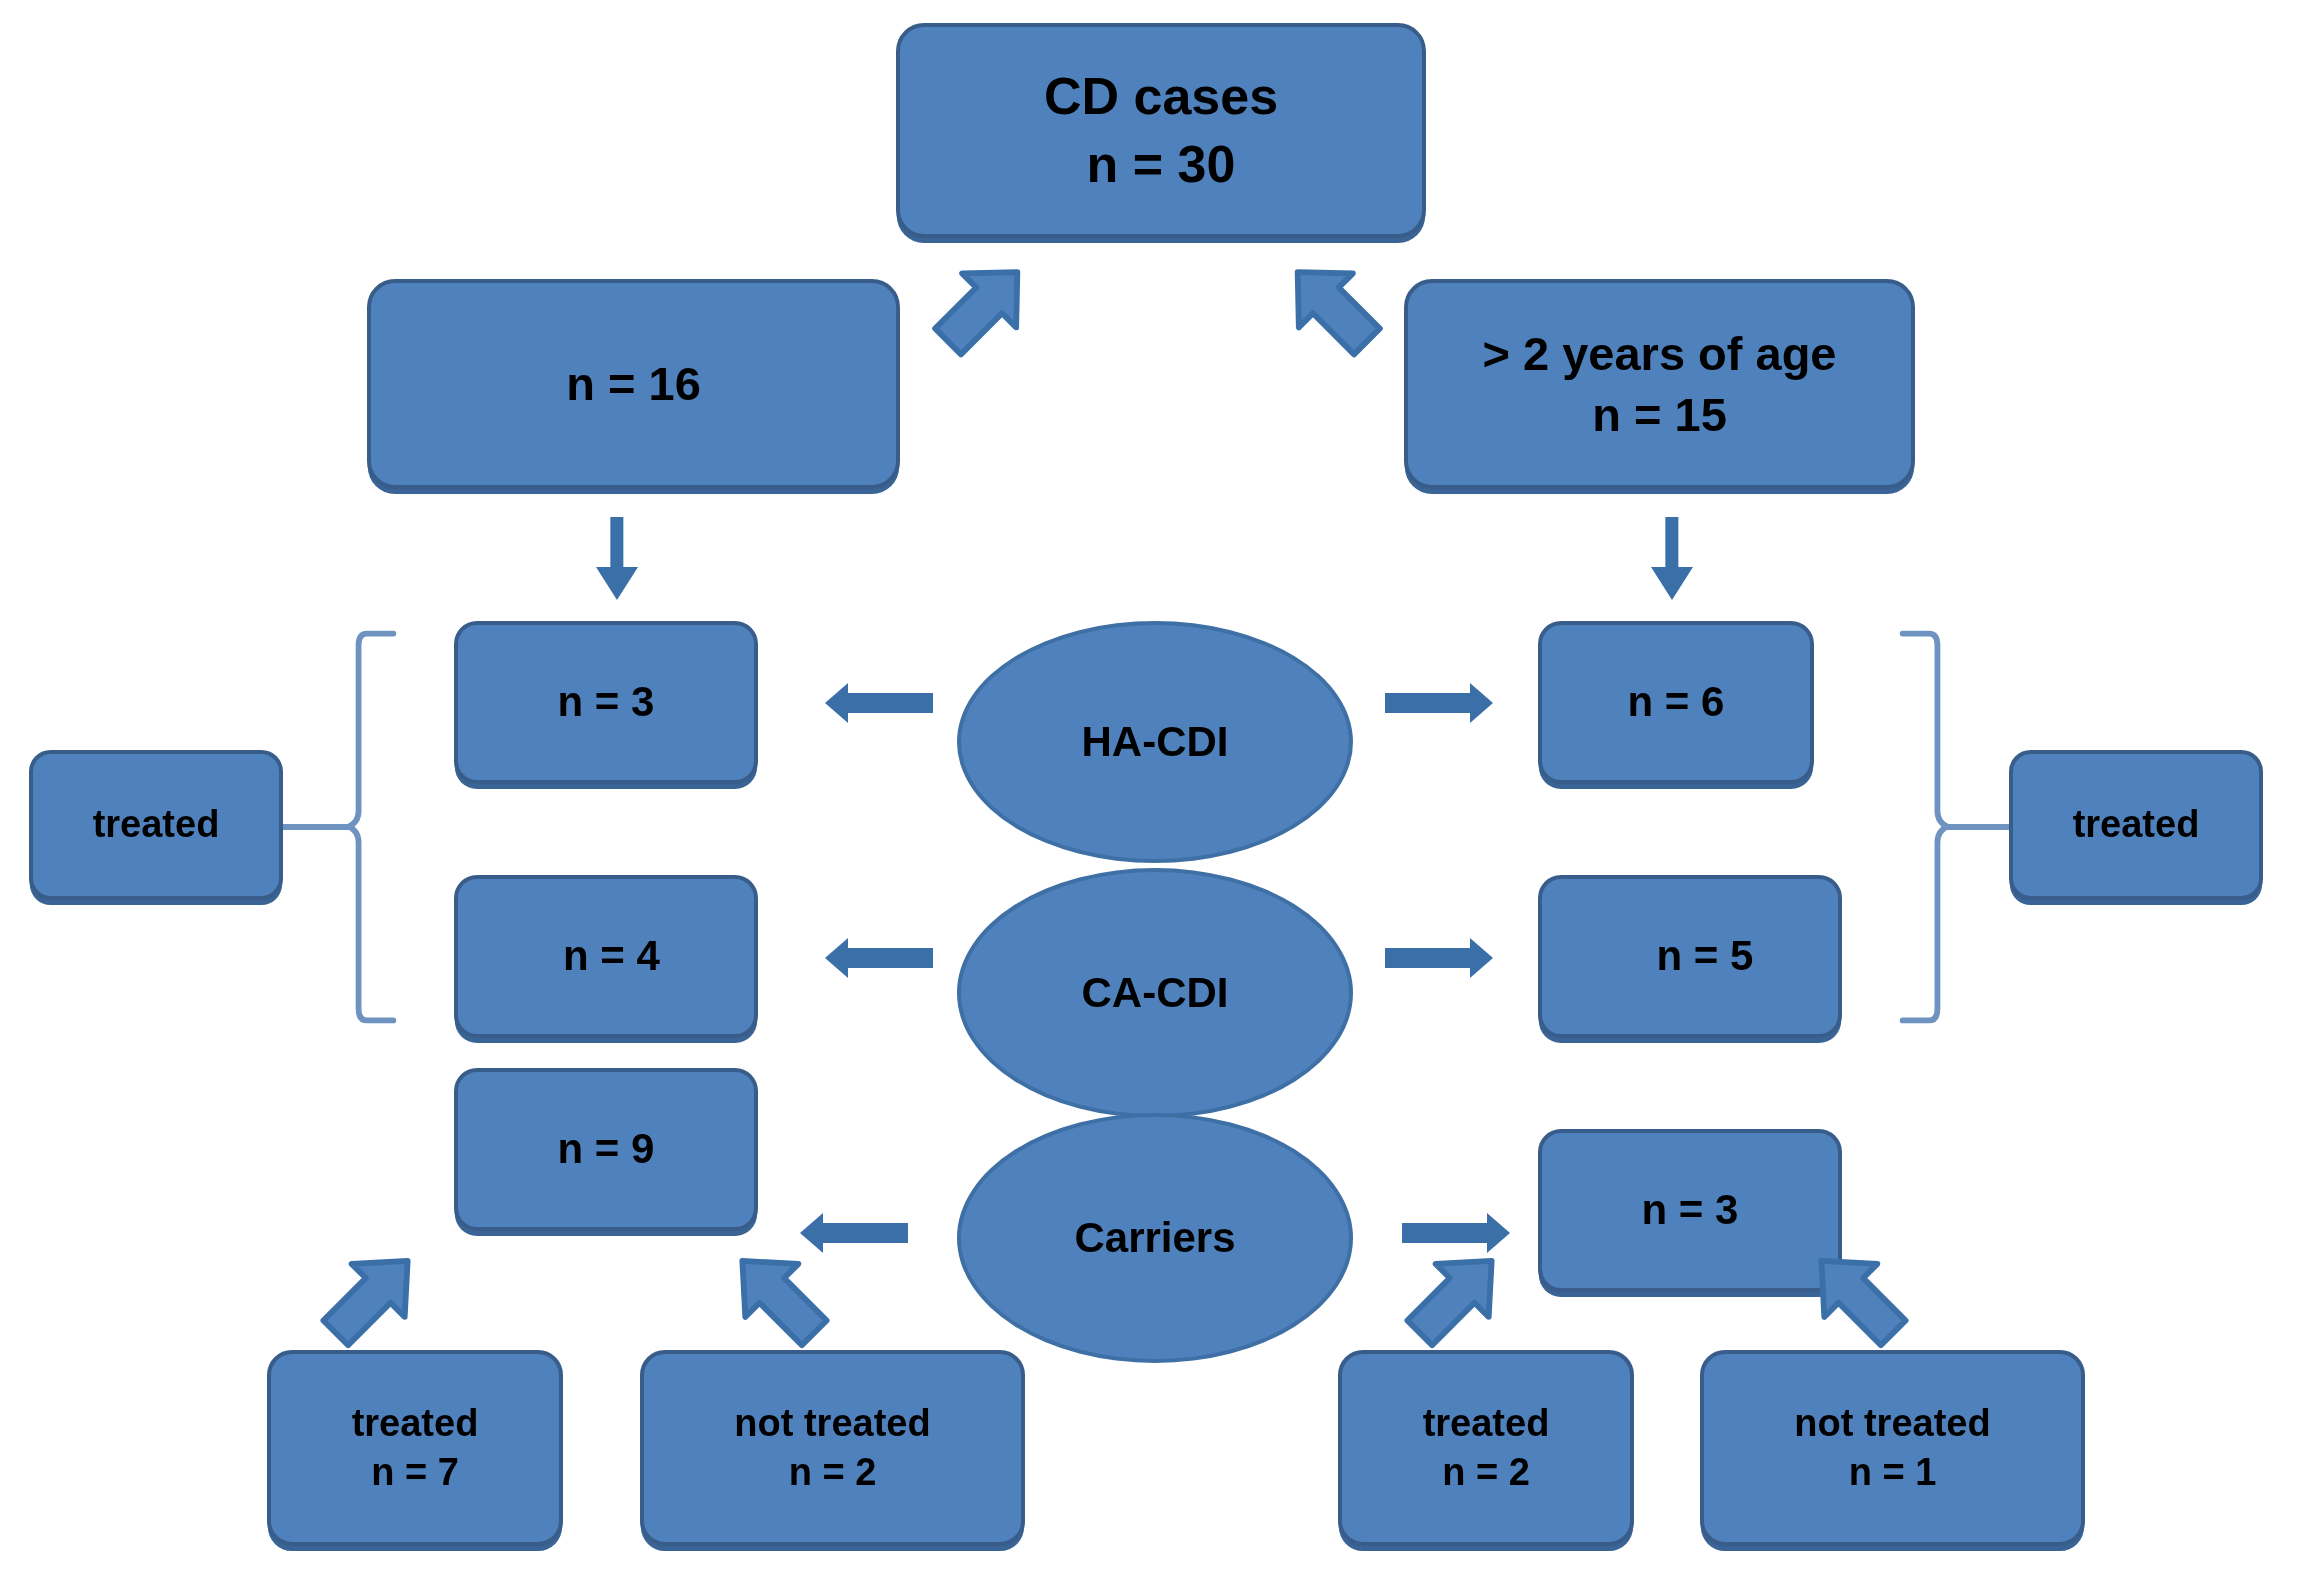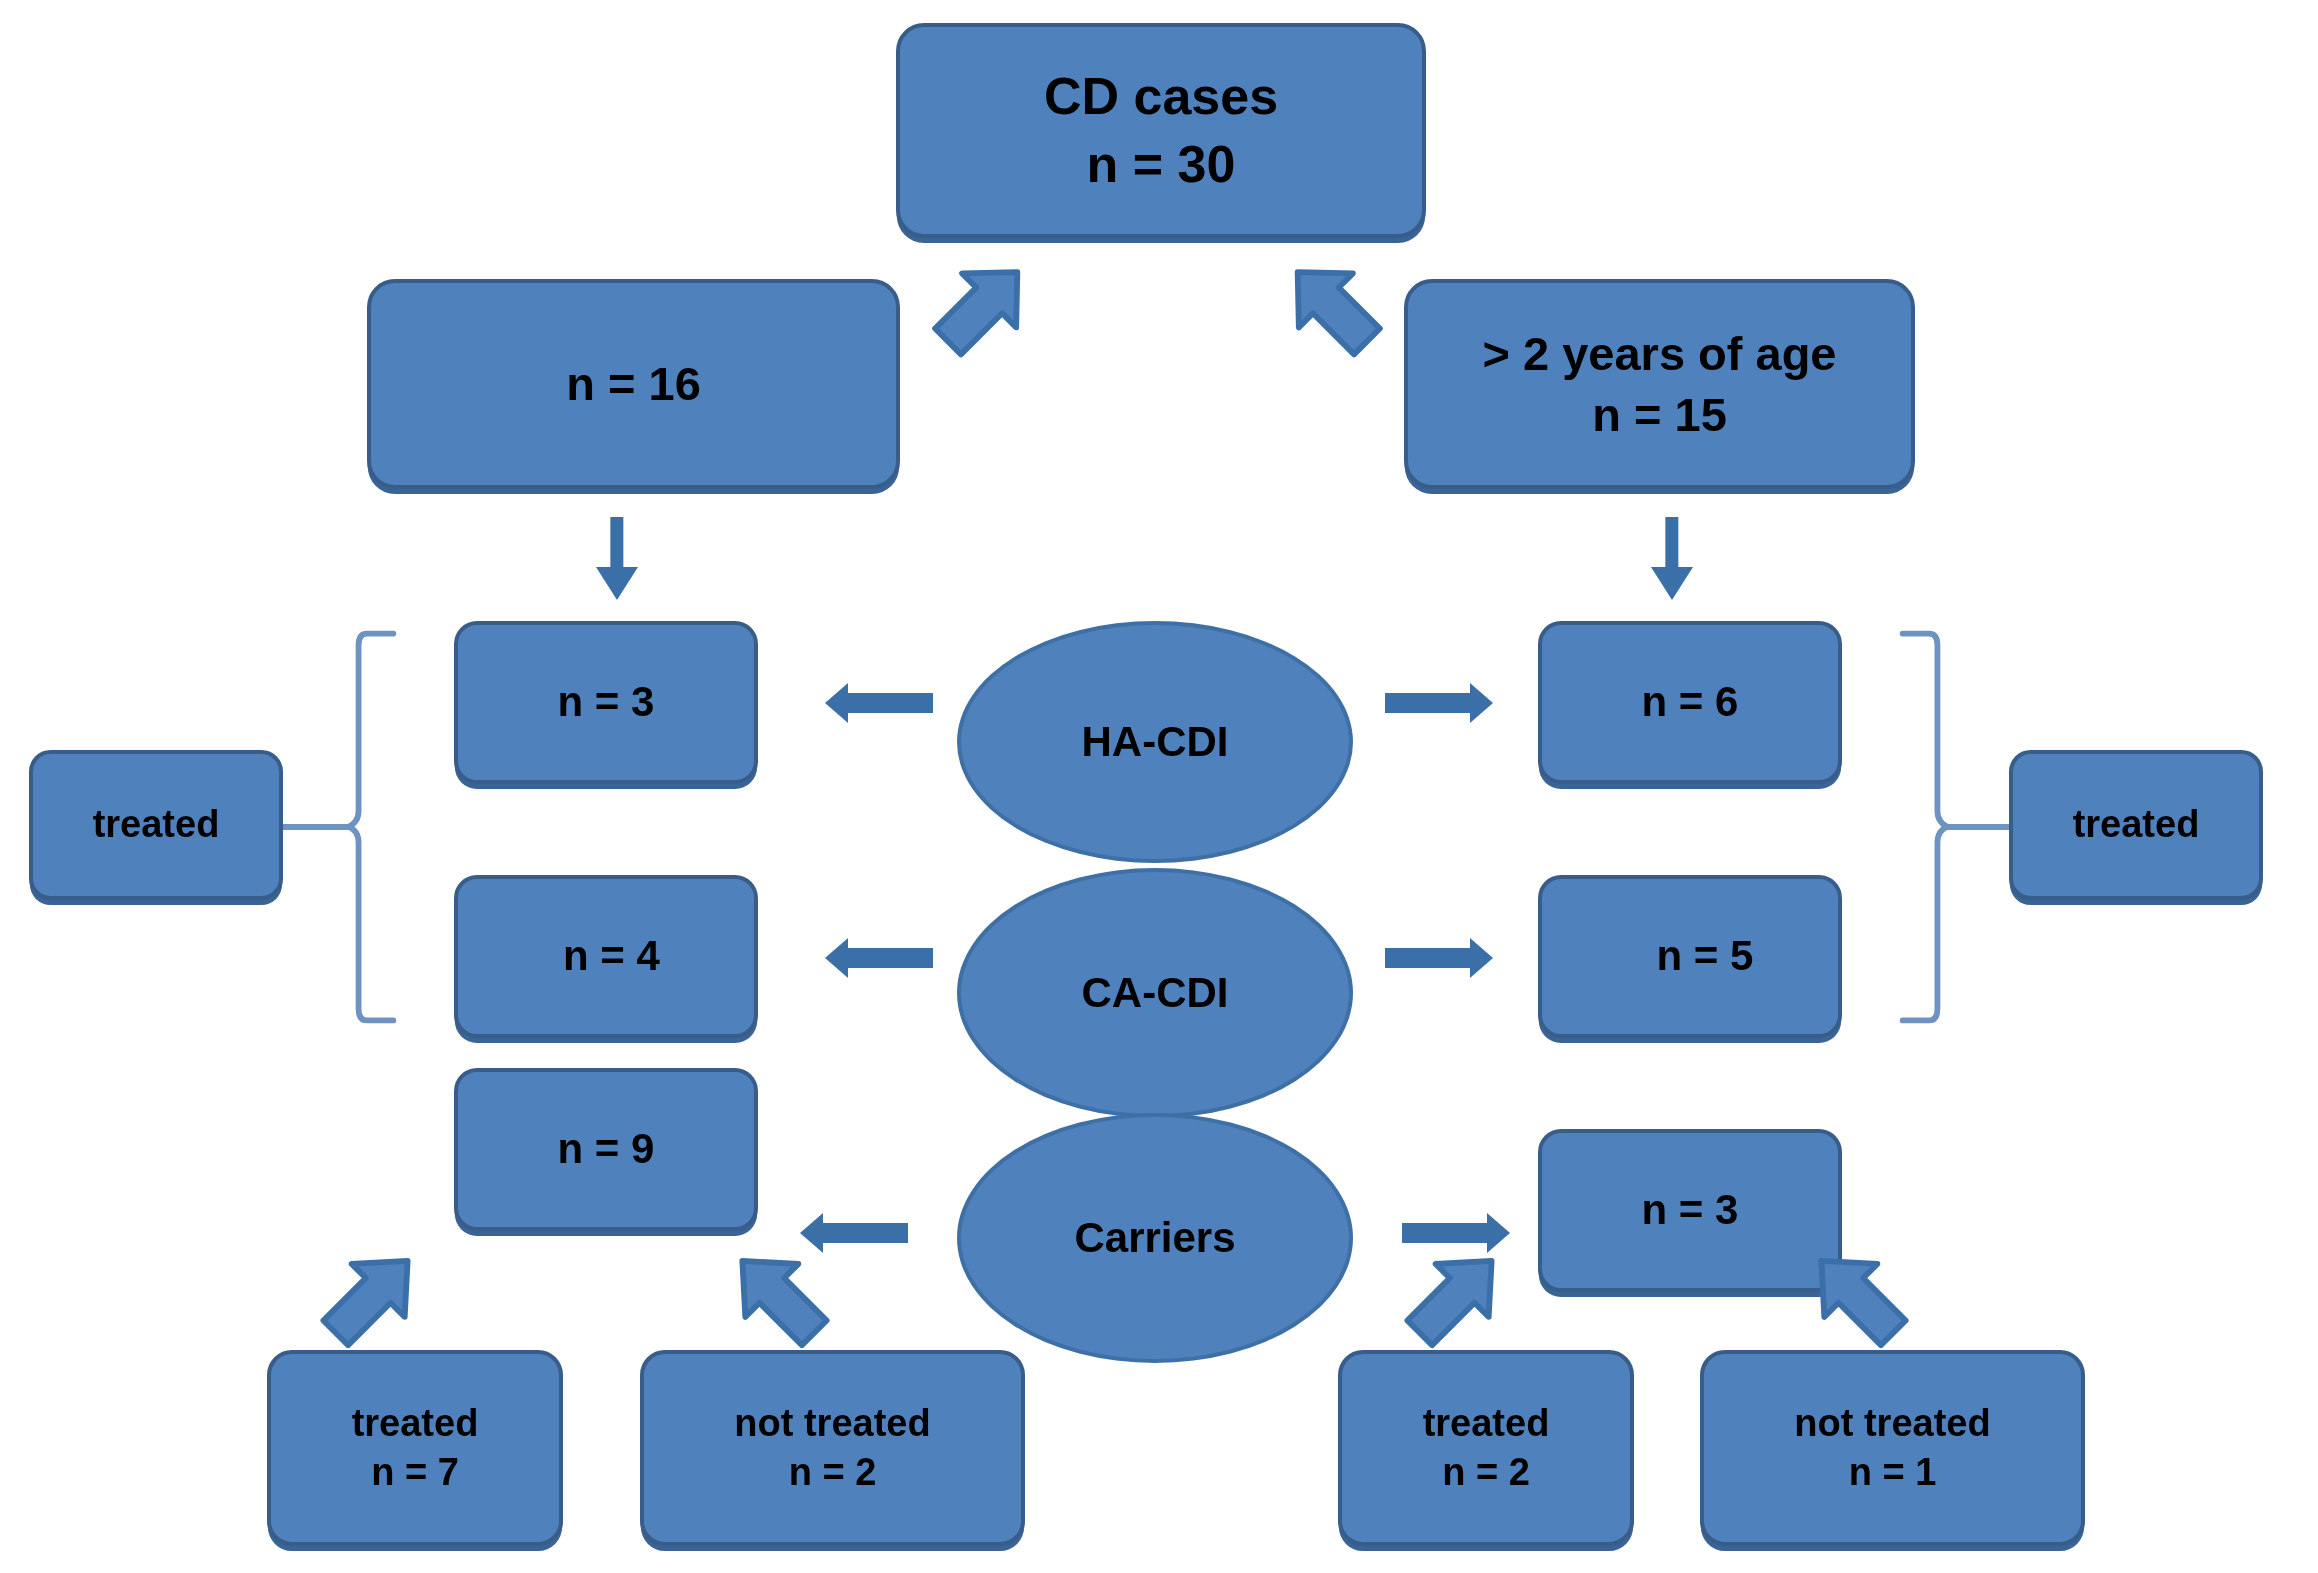--- a/index.html
+++ b/index.html
@@ -142,21 +142,21 @@
 
   <div class="ellipse fs-md" style="left:957px;top:621px;width:396px;height:242px;">
     <span>HA-CDI</span>
   </div>
 
   <div class="arrow-h right" style="left:1385px;top:683px;width:108px;height:40px;">
     <span class="bar"></span>
     <span class="tip"></span>
   </div>
 
-  <div class="node fs-md" style="left:1538px;top:621px;width:304px;height:163px;border-radius:23px;">
+  <div class="node fs-md" style="left:1538px;top:621px;width:276px;height:163px;border-radius:23px;">
     <span class="l1">n = 6</span>
   </div>
 
   <div class="node fs-md" style="left:454px;top:875px;width:304px;height:163px;border-radius:23px;padding-left:11px;">
     <span class="l1">n = 4</span>
   </div>
 
   <div class="arrow-h left" style="left:825px;top:938px;width:108px;height:40px;">
     <span class="tip"></span>
     <span class="bar"></span>

